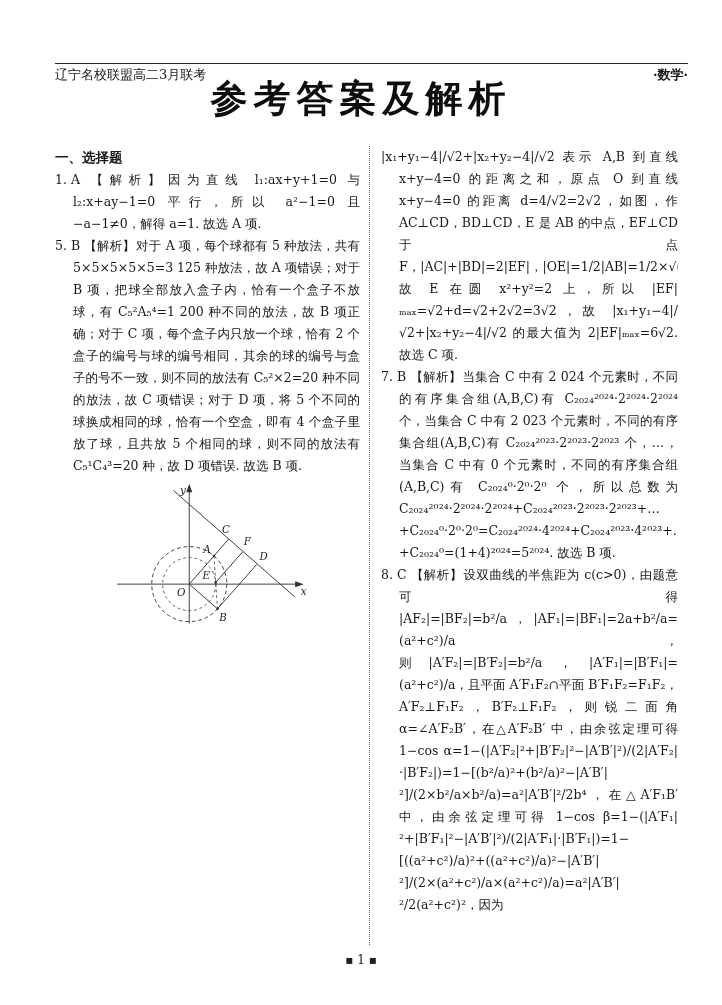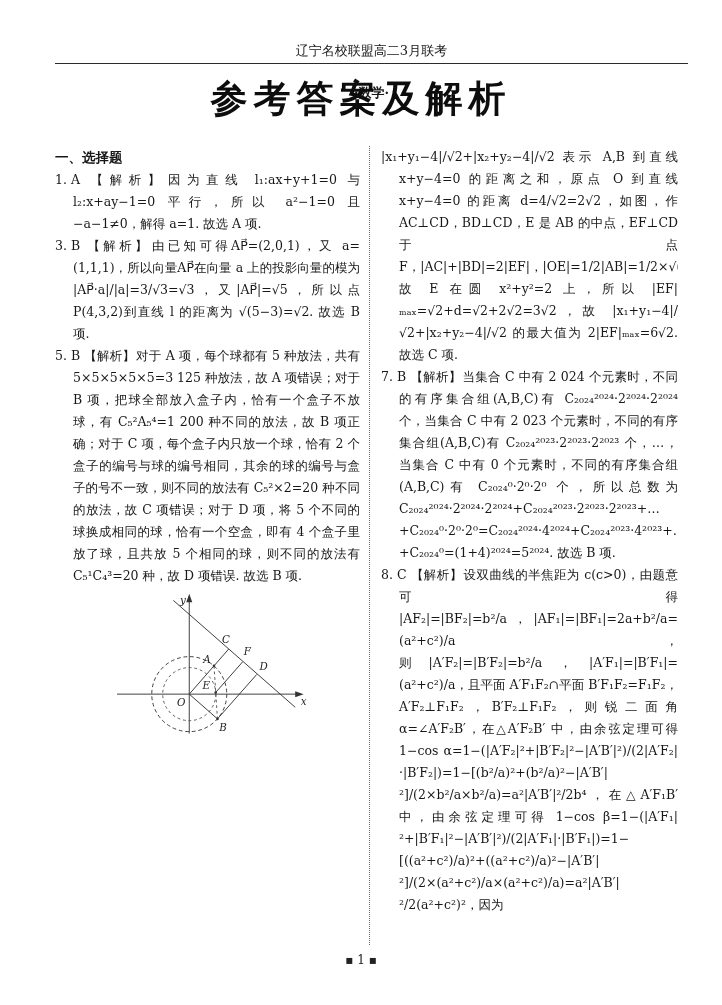--- a/index.html
+++ b/index.html
@@ -1,19 +1,19 @@
 <!DOCTYPE html>
 <html><head>
 <meta charset="utf-8">
 <style>
   html,body{margin:0;padding:0;background:#e8e8e8;}
   .page{position:relative;width:722px;height:1005px;background:#ffffff;margin:0 auto;
         color:#171717;font-family:"DejaVu Serif","DejaVu Sans",serif;overflow:hidden;}
   .header{position:absolute;top:42px;left:55px;right:34px;display:flex;
-          justify-content:space-between;align-items:center;font-size:13px;flex-direction:column;}
+          justify-content:space-between;align-items:flex-end;font-size:13px;}
   .header .h-right{font-weight:bold;margin-top:24px;}
   .header-rule{position:absolute;top:63px;left:55px;right:34px;height:0;
                border-top:1.6px solid #2b2b2b;}
   .doc-title{position:absolute;top:74px;left:0;width:100%;text-align:center;
              font-family:"DejaVu Sans","Liberation Sans",sans-serif;font-weight:900;
              font-size:37px;letter-spacing:6px;color:#0d0d0d;}
   .columns{position:absolute;top:146px;left:55px;right:44px;height:799px;display:flex;}
   .col{overflow:hidden;}
   .col-left{width:305px;padding-right:9px;border-right:1px dotted #6b6b6b;}
   .col-right{flex:1;padding-left:11px;}
@@ -50,21 +50,20 @@
   <div class="columns">
 
     <div class="col col-left">
       <div class="section-heading">一、选择题</div>
 
       <div>
 
           <div class="item"><span class="num">1.</span><span class="ans">A</span><span class="tag">【解析】</span><span class="txt">因为直线 l₁:ax+y+1=0 与 l₂:x+ay−1=0 平行，所以 a²−1=0 且 −a−1≠0，解得 a=1. 故选 A 项.</span></div>
 
 
-          <div class="item"><span class="num">3.</span><span class="ans">B</span><span class="tag">【解析】</span><span class="txt">由已知可得AP⃗=(2,0,1)，又 a=(1,1,1)，所以向量AP⃗在向量 a 上的投影向量的模为 |AP⃗·a|/|a|=3/√3=√3，又|AP⃗|=√5，所以点 P(4,3,2)到直线 l 的距离为 √(5−3)=√2. 故选 B 项.</span></div>
 
 
           <div class="item"><span class="num">5.</span><span class="ans">B</span><span class="tag">【解析】</span><span class="txt">对于 A 项，每个球都有 5 种放法，共有 5×5×5×5×5=3 125 种放法，故 A 项错误；对于 B 项，把球全部放入盒子内，恰有一个盒子不放球，有 C₅²A₅⁴=1 200 种不同的放法，故 B 项正确；对于 C 项，每个盒子内只放一个球，恰有 2 个盒子的编号与球的编号相同，其余的球的编号与盒子的号不一致，则不同的放法有 C₅²×2=20 种不同的放法，故 C 项错误；对于 D 项，将 5 个不同的球换成相同的球，恰有一个空盒，即有 4 个盒子里放了球，且共放 5 个相同的球，则不同的放法有 C₅¹C₄³=20 种，故 D 项错误. 故选 B 项.</span></div>
 
         </div>
 
       <div class="figure-wrap">
         <svg width="216" height="150" viewBox="0 0 230 160">
 
           <line class="geo" x1="95" y1="152" x2="95" y2="8"></line>

